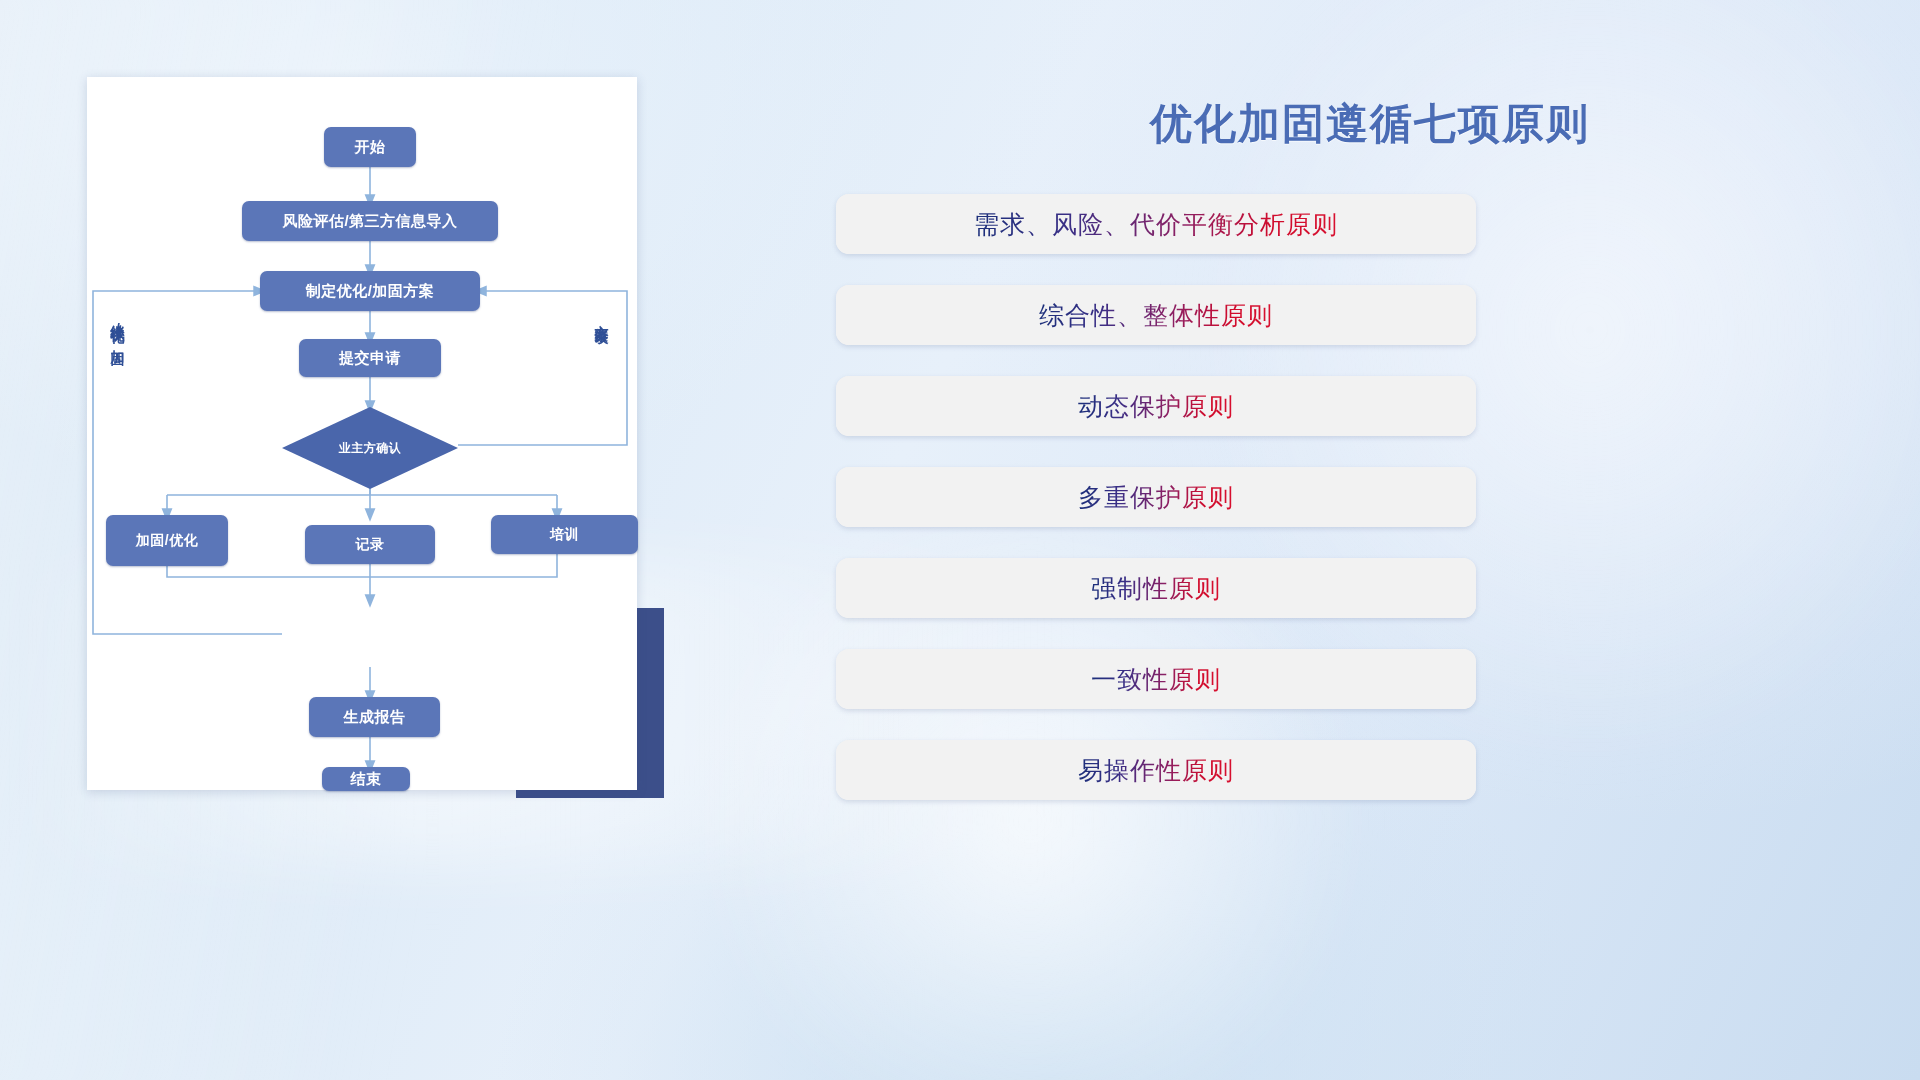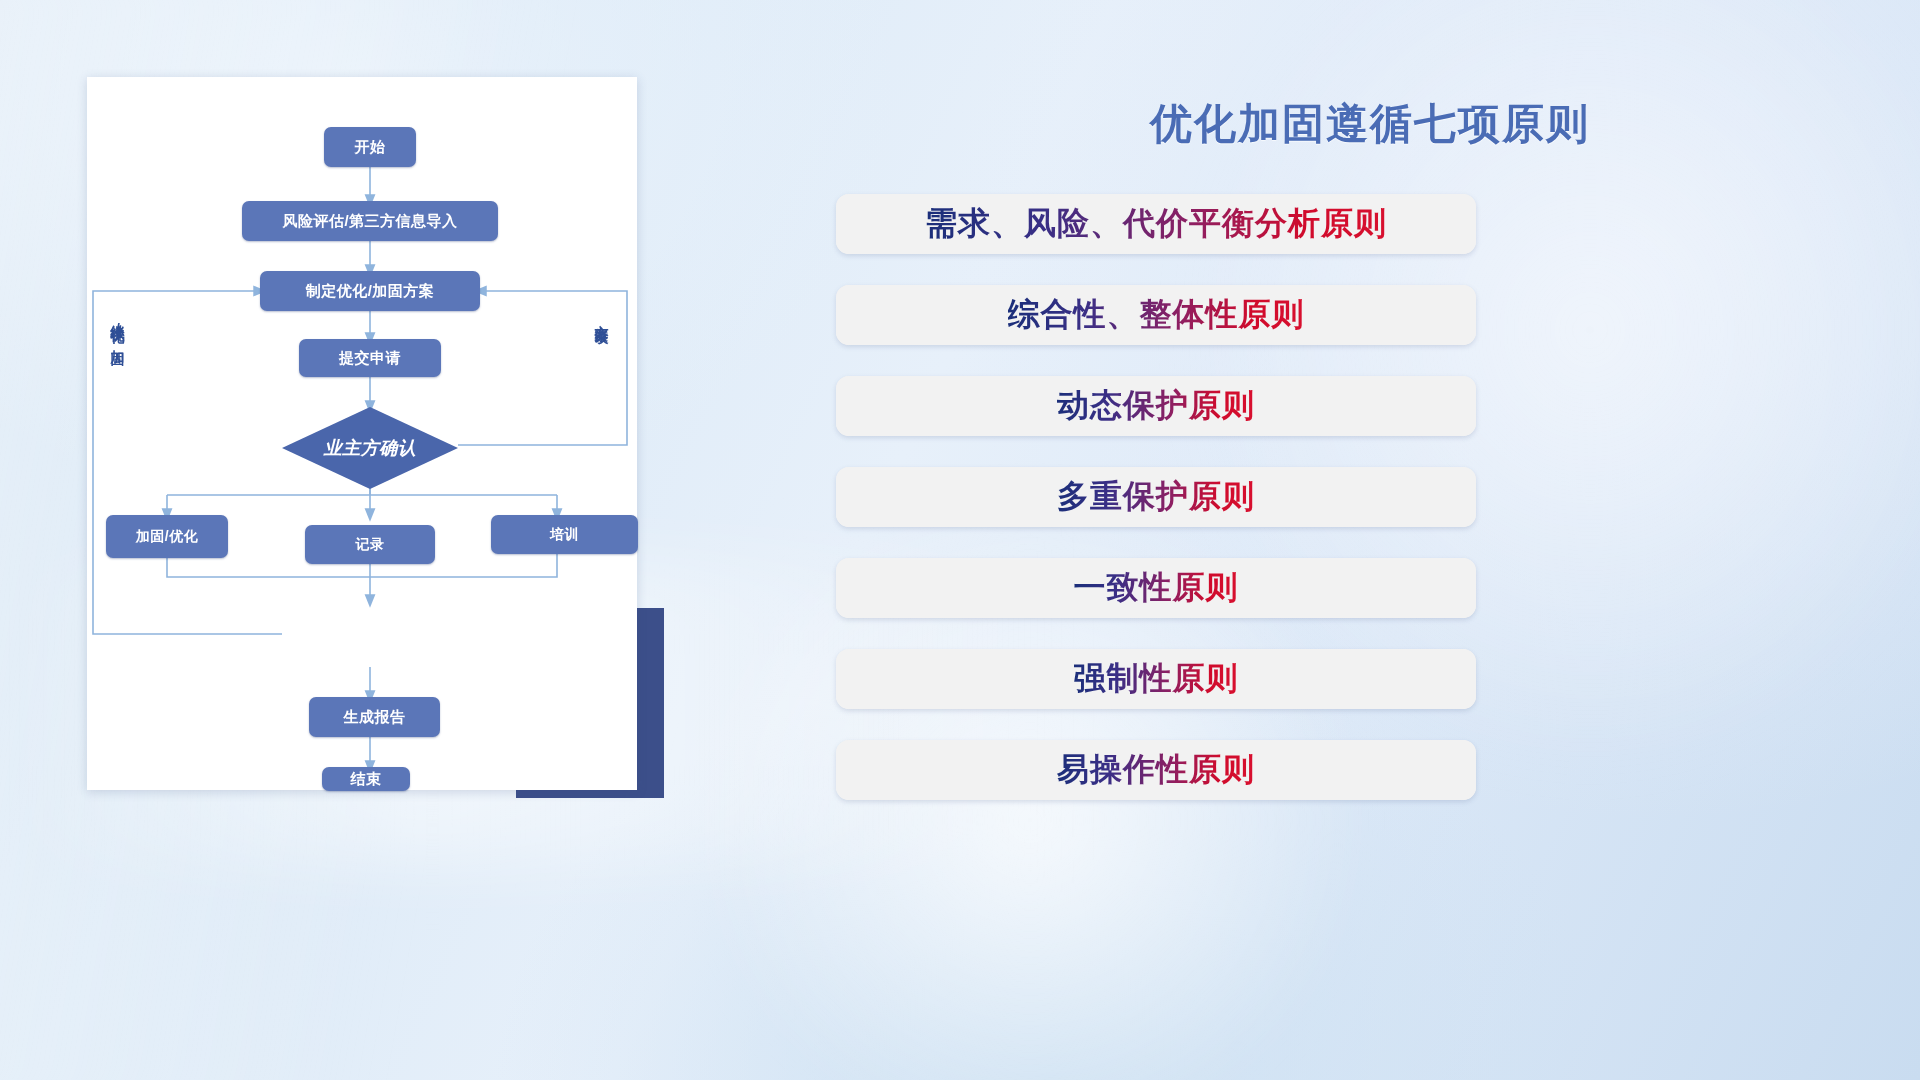--- a/index.html
+++ b/index.html
@@ -62,23 +62,22 @@
     letter-spacing:.5px;
     box-shadow:0 1px 2px rgba(50,70,120,.35);
     white-space:nowrap;
   }
   .node.small{font-size:14px;}
   .diamond-wrap{position:absolute;}
   .diamond-wrap svg{display:block;}
   .diamond-label{
     position:absolute;inset:0;
     display:flex;align-items:center;justify-content:center;
-    color:#ffffff;font-size:18px;font-weight:700;letter-spacing:.5px;
+    color:#ffffff;font-size:12px;font-weight:700;letter-spacing:.5px;
     pointer-events:none;
-    font-style:italic;
   }
 
   .vlabel{
     position:absolute;
     color:#2f4f96;
     font-size:14px;font-weight:700;
     writing-mode:vertical-rl;
     text-orientation:upright;
     letter-spacing:2px;
     line-height:1;
@@ -106,21 +105,21 @@
   .pill::before{
     content:"";position:absolute;inset:-2px;border-radius:15px;
     background:linear-gradient(100deg,#3c55a5 0%, #7a4f9c 42%, #cf0a2c 78%, #d8102f 100%);
     z-index:-1;
   }
   .pill-inner{
     position:absolute;inset:0;border-radius:13px;background:#f2f2f2;
   }
   .pill-text{
     position:relative;z-index:2;
-    font-size:32px;font-weight:700;letter-spacing:1px;
+    font-size:25px;font-weight:400;letter-spacing:1px;
     background:linear-gradient(92deg,#1b2f7a 0%, #3a2f86 26%, #8e1f62 58%, #d00b2c 82%, #d8102f 100%);
     -webkit-background-clip:text;background-clip:text;
     -webkit-text-fill-color:transparent;color:transparent;
     white-space:nowrap;
   }
 </style>
 </head>
 <body>
 
 <div id="stage">
@@ -182,21 +181,21 @@
 
     <div class="node" style="left:212px;top:262px;width:142px;height:38px;">提交申请</div>
 
     <div class="diamond-wrap" style="left:195px;top:330px;width:176px;height:82px;">
       <svg width="176" height="82" viewBox="0 0 176 82">
         <polygon points="88,0 176,41 88,82 0,41" fill="#4a66ab"></polygon>
       </svg>
       <div class="diamond-label">业主方确认</div>
     </div>
 
-    <div class="node small" style="left:19px;top:438px;width:122px;height:43px;">加固/优化</div>
+    <div class="node small" style="left:19px;top:438px;width:122px;height:51px;">加固/优化</div>
 
     <div class="node small" style="left:218px;top:448px;width:130px;height:39px;">记录</div>
 
     <div class="node small" style="left:404px;top:438px;width:147px;height:39px;">培训</div>
 
 
     <div class="node" style="left:222px;top:620px;width:131px;height:40px;">生成报告</div>
 
     <div class="node" style="left:235px;top:690px;width:88px;height:24px;">结束</div>
 
@@ -224,28 +223,28 @@
       <span class="pill-text">动态保护原则</span>
     </div>
 
     <div class="pill">
       <div class="pill-inner"></div>
       <span class="pill-text">多重保护原则</span>
     </div>
 
     <div class="pill">
       <div class="pill-inner"></div>
+      <span class="pill-text">强制性原则</span>
+    </div>
+
+    <div class="pill">
+      <div class="pill-inner"></div>
       <span class="pill-text">一致性原则</span>
     </div>
 
     <div class="pill">
       <div class="pill-inner"></div>
-      <span class="pill-text">强制性原则</span>
-    </div>
-
-    <div class="pill">
-      <div class="pill-inner"></div>
       <span class="pill-text">易操作性原则</span>
     </div>
 
   </div>
 
 </div>
 
 </body></html>

